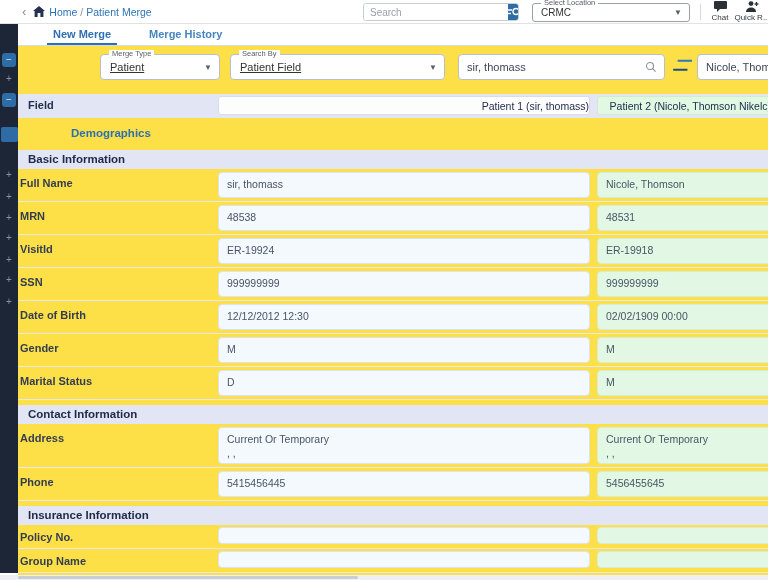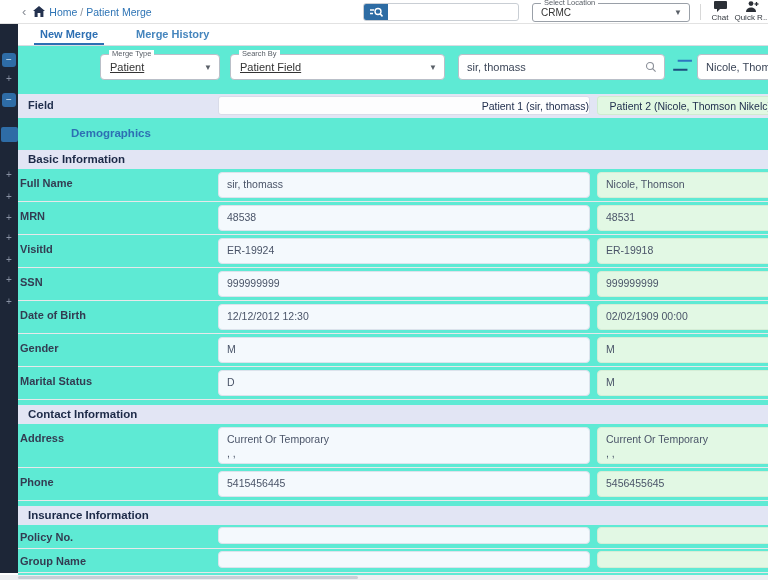--- a/index.html
+++ b/index.html
@@ -31,33 +31,33 @@
   .dd-arrow { color:#5a6068; font-size:8px; padding-right:7px; }
   .vdiv { position:absolute; left:700px; top:4px; height:16px; width:1px; background:#d8d8d8; }
   .hdr-act { position:absolute; top:1px; width:34px; display:flex; flex-direction:column;
              align-items:center; cursor:pointer; }
   .hdr-act span { font-size:8px; color:#33383f; margin-top:1px; white-space:nowrap; }
 
   
   .tabs { position:absolute; left:18px; top:24px; right:0; height:22px; background:#fff;
           border-bottom:1px solid #d8dce2; display:flex; align-items:center; z-index:4; }
   .tab { font-size:11px; font-weight:bold; color:#2d6fb3; padding:4px 6px 3px; cursor:pointer; }
-  .tab.t1 { margin-left:16px; border-bottom:2px solid #2d6fb3; }
+  .tab.t1 { margin-left:29px; border-bottom:2px solid #2d6fb3; }
   .tab.t2 { margin-left:26px; color:#4585bd; border-bottom:2px solid transparent; }
 
   
   .sidebar { position:absolute; left:0; top:24px; bottom:7px; width:18px; background:#1d2637; z-index:3; }
   .sb-btn { position:absolute; left:2px; width:14px; height:14px; background:#2e6ca6; border-radius:3px;
             color:#d6e7f7; font-size:10px; line-height:13px; text-align:center; cursor:pointer; }
   .sb-bar { position:absolute; left:1px; width:17px; height:15px; background:#2e6ca6; border-radius:2px; cursor:pointer; }
   .sb-plus { position:absolute; left:0; width:18px; text-align:center; color:#8a93a5; font-size:10px;
              line-height:10px; cursor:pointer; }
 
   
-  .content { position:absolute; left:18px; top:46px; right:0; bottom:5px; background:#5eead4; overflow:hidden; }
+  .content { position:absolute; left:18px; top:46px; right:0; bottom:5px; background:#fde047; overflow:hidden; }
 
   .controls { position:relative; height:38px; }
   .selbox { position:absolute; top:8px; height:26px; border:1px solid #b9bfc8; border-radius:4px;
             display:flex; align-items:center; cursor:pointer; background:#fff; }
   .selbox .float-lbl { top:-5px; }
   .sel-val { font-size:11px; color:#333; padding-left:9px; flex:1;text-decoration:underline; }
   .mt { left:82px; width:120px; }
   .sb2 { left:212px; width:215px; }
   .psearch { position:absolute; left:440px; top:8px; width:207px; height:26px; border:1px solid #b9bfc8;
              border-radius:4px; display:flex; align-items:center; background:#fff; }
@@ -110,20 +110,21 @@
     <span class="home-ic">
       <svg width="12" height="11" viewBox="0 0 12 11">
           <path d="M6 0 L12 5 L10.4 5 L10.4 11 L7.4 11 L7.4 7 L4.6 7 L4.6 11 L1.6 11 L1.6 5 L0 5 Z" fill="#24324f"></path>
         </svg>
     </span>
     <span class="bc bc-home">Home</span>
     <span class="bc bc-sep">/</span>
     <span class="bc bc-cur">Patient Merge</span>
 
     <div class="gsearch">
+      <input placeholder="Search" style="">
       <button class="gsearch-btn">
         <svg width="13" height="11" viewBox="0 0 13 11">
           <line x1="0" y1="3" x2="4" y2="3" stroke="#fff" stroke-width="1.4"></line>
           <line x1="0" y1="6.5" x2="3" y2="6.5" stroke="#fff" stroke-width="1.4"></line>
           <circle cx="8" cy="4.5" r="3" fill="none" stroke="#fff" stroke-width="1.4"></circle>
           <line x1="10.2" y1="6.8" x2="12.5" y2="9.5" stroke="#fff" stroke-width="1.6"></line>
         </svg>
       </button>
     </div>
 

